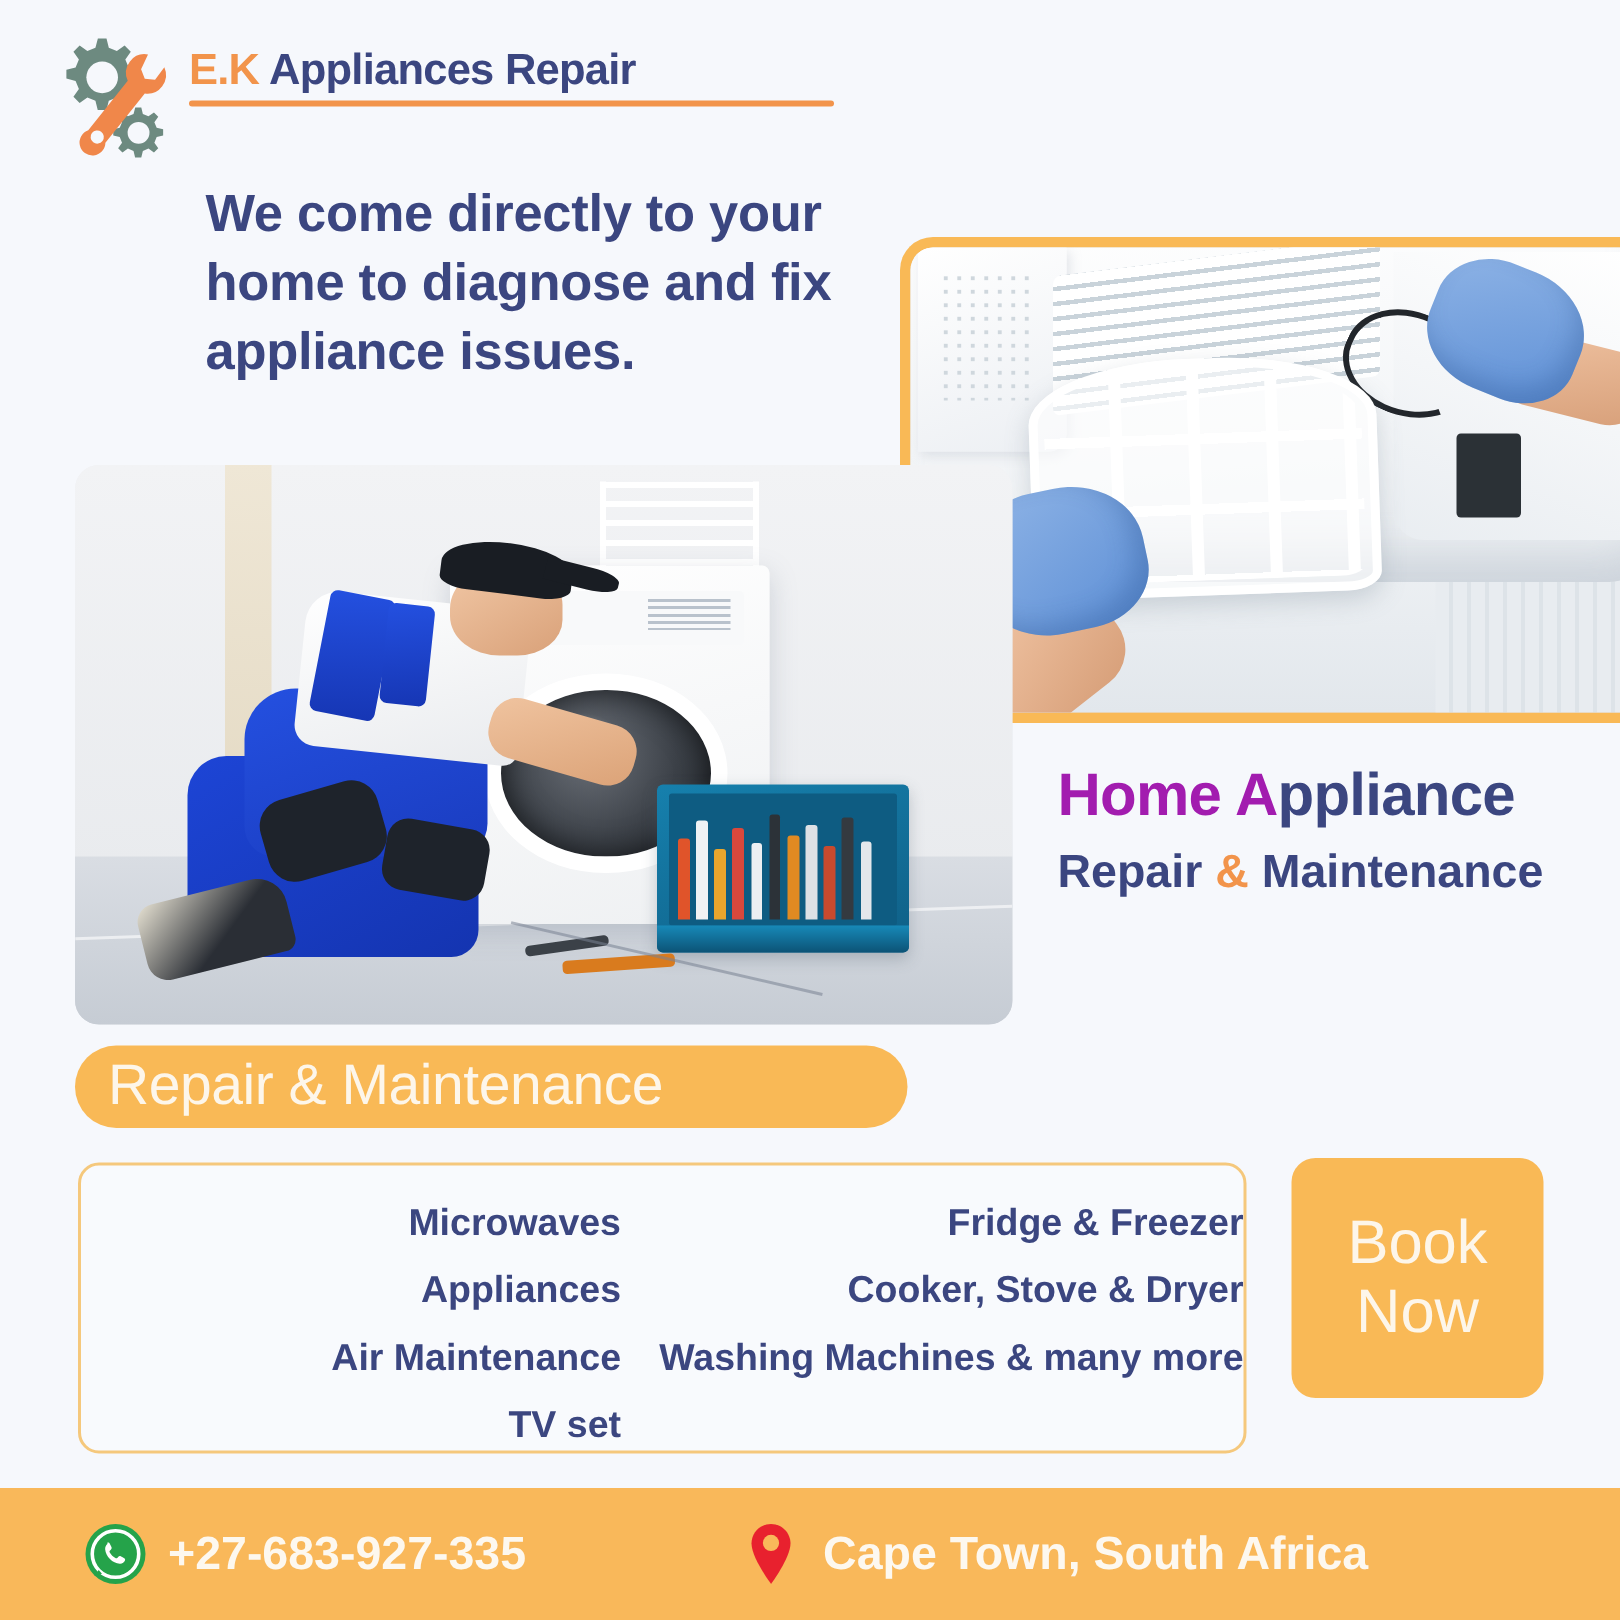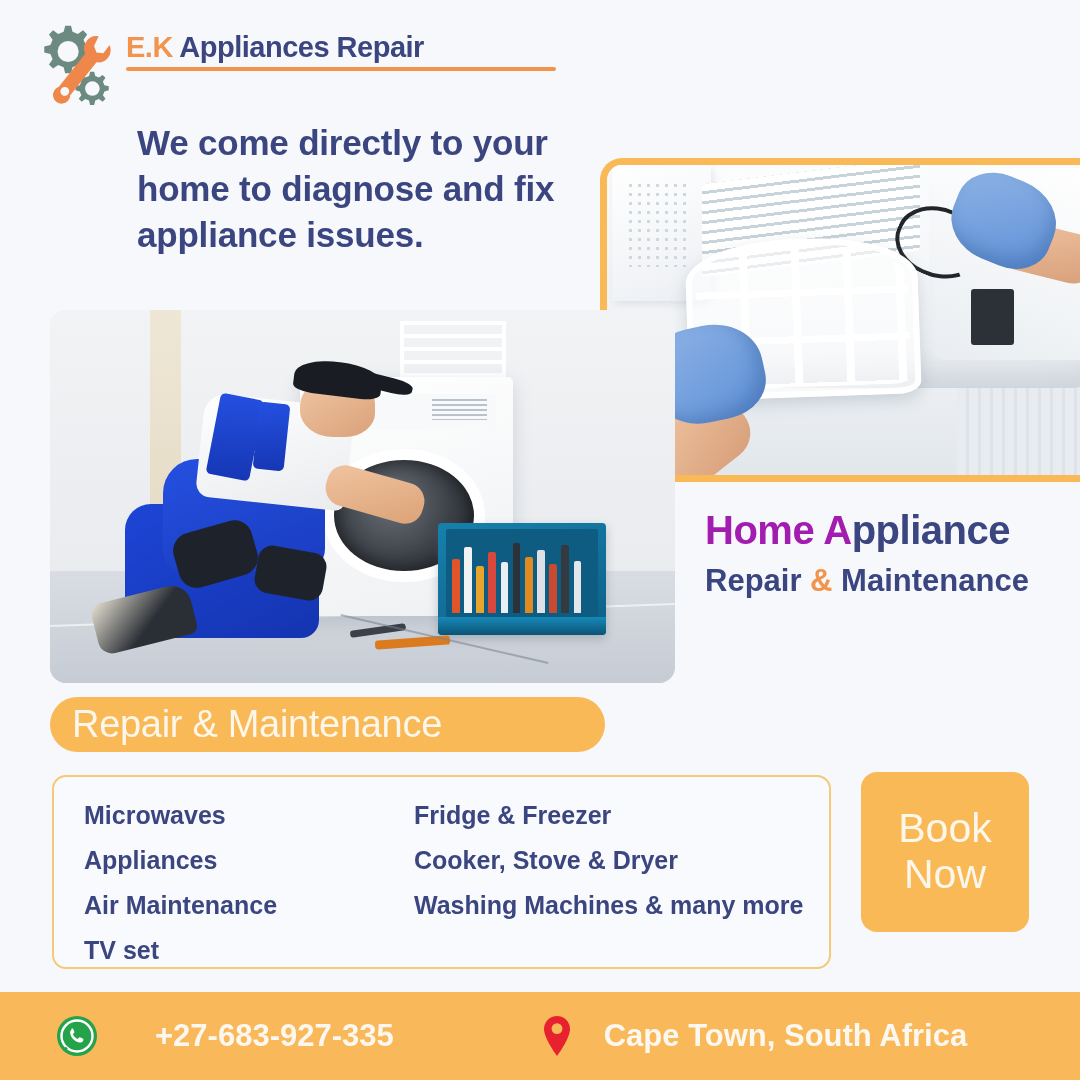--- a/index.html
+++ b/index.html
@@ -215,41 +215,41 @@
     display:flex; align-items:center; padding-left:22px;
   }
   .badge-text { color:#fdf6ea; font-size:38px; font-weight:normal; letter-spacing:-0.3px; }
 
   
   .services {
     position:absolute; left:52px; top:775px; width:779px; height:194px;
     border:2px solid #f5c87c; border-radius:14px; background:#f8fafd;
     padding:16px 0 0 30px;
     display:grid; grid-template-columns:330px 1fr; align-content:start;
-    row-gap:0; column-gap:0;
+    row-gap:0; column-gap:0;text-align:right;
   }
   .svc { color:#3b4680; font-size:25px; font-weight:bold; line-height:45px; white-space:nowrap; }
 
   
   .book-btn {
     position:absolute; left:861px; top:772px; width:168px; height:160px;
     background:#f9b956; border-radius:16px;
     display:flex; flex-direction:column; justify-content:center; align-items:center;
     line-height:1.12;
   }
   .book-line { color:#fdf6ea; font-size:41px; font-weight:normal; }
 
   
   .footer {
     position:absolute; left:0; bottom:0; width:1080px; height:88px;
     background:#f9b85a; display:flex; align-items:center;
   }
   .foot-item { display:flex; align-items:center; }
-  .foot-phone { margin-left:56px;gap:43px; }
-  .foot-loc { margin-left:142px;gap:12px; }
+  .foot-phone { margin-left:56px; }
+  .foot-loc { margin-left:142px; }
   .foot-text { color:#fdf8ef; font-size:31px; font-weight:bold; margin-left:14px; white-space:nowrap; }
   .wa-icon, .pin-icon { width:42px; height:42px; flex:0 0 auto; }
 </style>
 </head>
 <body>
 
 <div class="poster">
 
   <div class="header">
     <svg class="logo-mark" viewBox="0 0 100 96">

